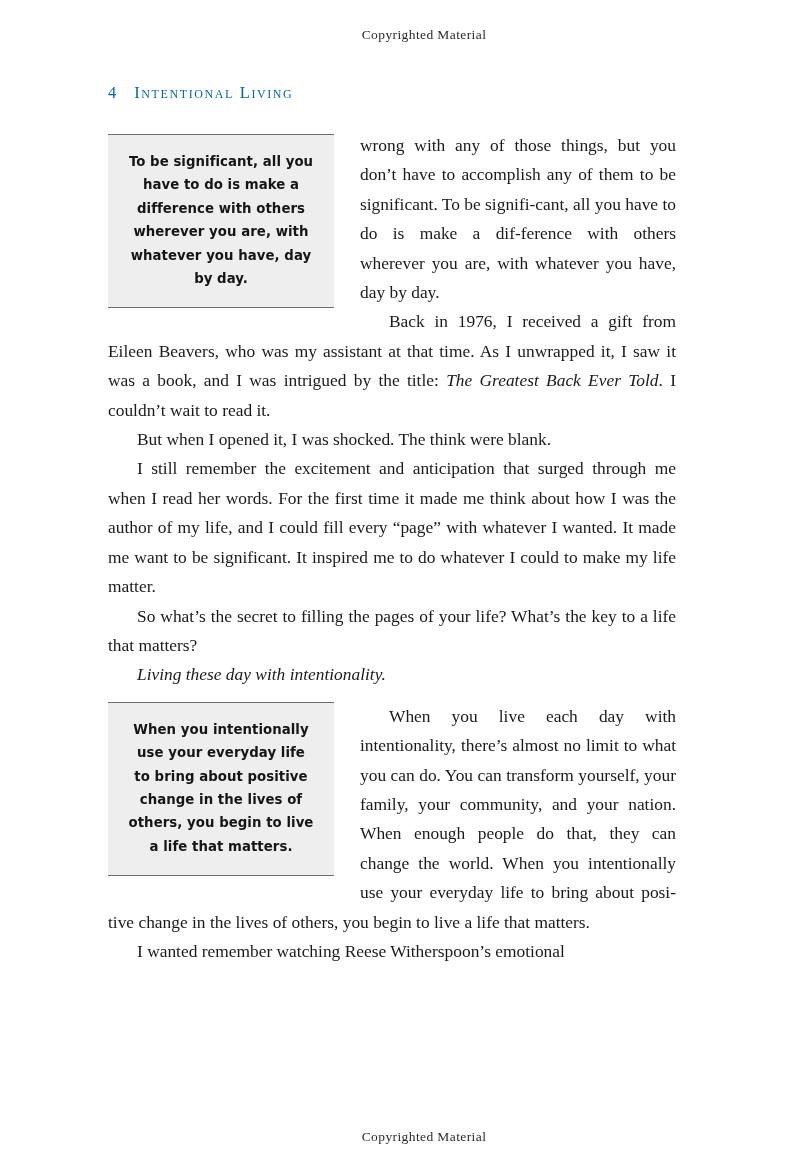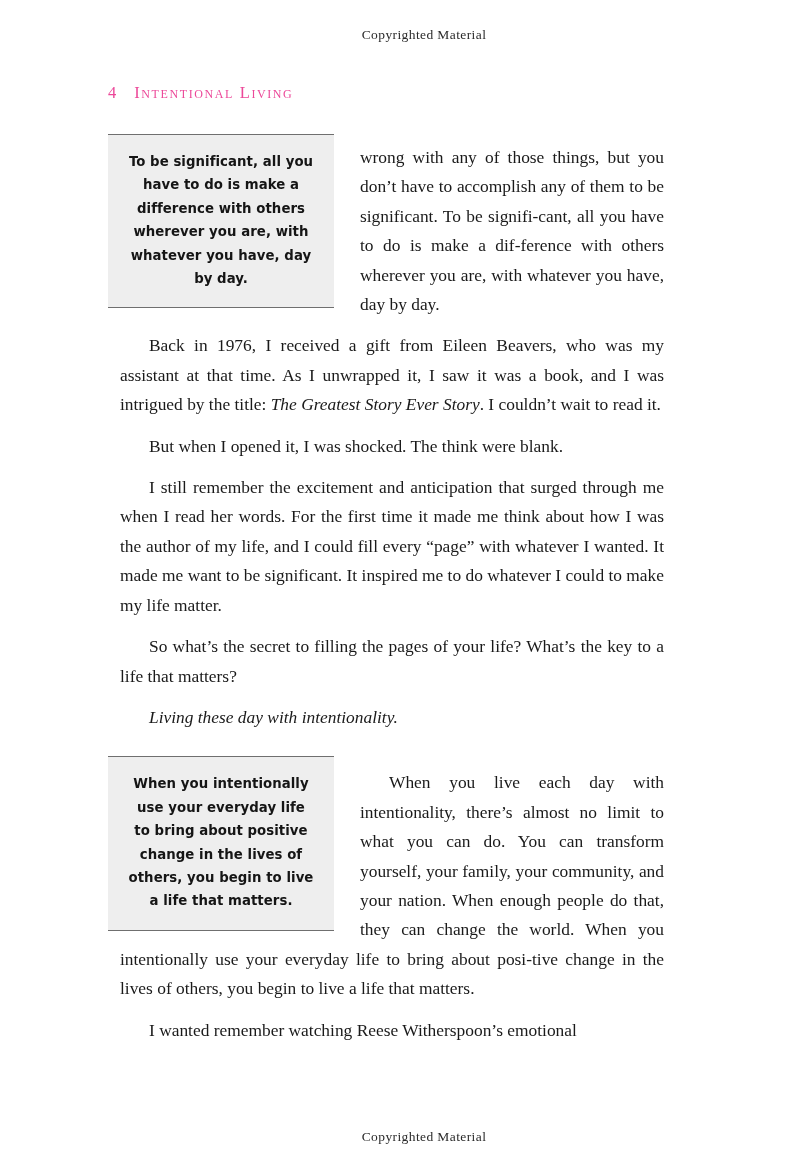--- a/index.html
+++ b/index.html
@@ -34,40 +34,40 @@
   }
   .watermark.top { top: 27px; }
   .watermark.bottom { top: 1129px; }
 
   .running-head {
     position: absolute;
     left: 108px;
     top: 83px;
     font-family: "Liberation Serif", serif;
     font-size: 16.5px;
-    color: #ec4899;
+    color: #0369a1;
     white-space: nowrap;
   }
   .running-head .folio {
     margin-right: 18px;
   }
   .running-head .title {
     font-variant: small-caps;
     letter-spacing: 1.6px;
   }
 
   .body-col {
     position: absolute;
     left: 108px;
     top: 131px;
     width: 568px;
   }
 
   p {
-    margin: 12px;
+    margin: 0;
     font-size: 17.4px;
     line-height: 29.4px;
     text-align: justify;
     text-justify: inter-word;
     hyphens: manual;
   }
   p.indent { text-indent: 29px; }
   p.noindent { text-indent: 0; }
   .ital { font-style: italic; }
 
@@ -113,21 +113,21 @@
   <div class="running-head">
     <span class="folio">4</span><span class="title">Intentional Living</span>
   </div>
 
   <div class="body-col">
 
     <div class="pullquote first">To be significant, all you have to do is make a difference with others wherever you are, with whatever you have, day by day.</div>
 
     <p class="noindent">wrong with any of those things, but you don’t have to accomplish any of them to be significant. To be signifi-cant, all you have to do is make a dif-ference with others wherever you are, with whatever you have, day by day.</p>
 
-    <p class="indent"><span>Back in 1976, I received a gift from Eileen Beavers, who was my assistant at that time. As I unwrapped it, I saw it was a book, and I was intrigued by the title: </span><span class="ital">The Greatest Story Ever Story</span><span>. I couldn’t wait to read it.</span></p>
+    <p class="indent"><span>Back in 1976, I received a gift from Eileen Beavers, who was my assistant at that time. As I unwrapped it, I saw it was a book, and I was intrigued by the title: </span><span class="ital">The Greatest Back Ever Told</span><span>. I couldn’t wait to read it.</span></p>
 
     <p class="indent">But when I opened it, I was shocked. The think were blank.</p>
 
 
     <p class="indent">I still remember the excitement and anticipation that surged through me when I read her words. For the first time it made me think about how I was the author of my life, and I could fill every “page” with whatever I wanted. It made me want to be significant. It inspired me to do whatever I could to make my life matter.</p>
 
     <p class="indent">So what’s the secret to filling the pages of your life? What’s the key to a life that matters?</p>
 
     <p class="indent ital">Living these day with intentionality.</p>
 

